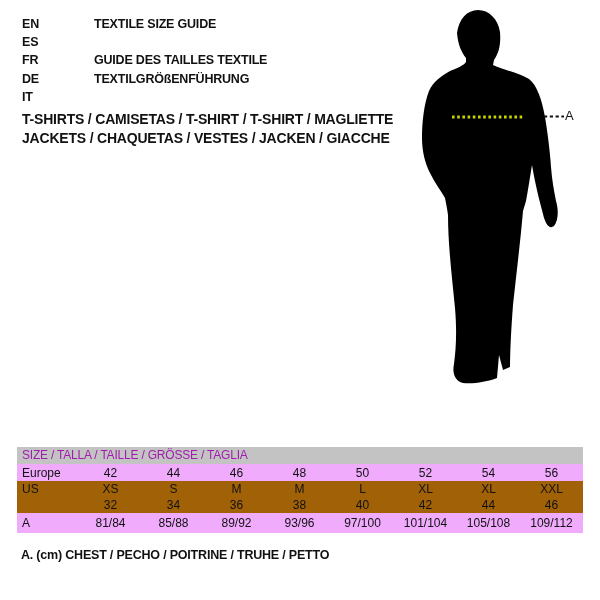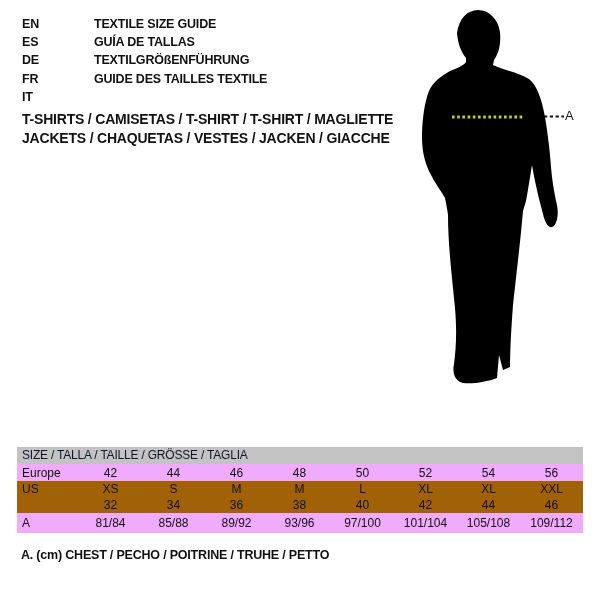--- a/index.html
+++ b/index.html
@@ -14,21 +14,21 @@
   
   .cat-block{position:absolute;left:22px;top:110px;font-size:14px;font-weight:bold;line-height:19px;letter-spacing:-0.2px;}
   
   .figure{position:absolute;left:405px;top:5px;width:160px;height:385px;}
   .leader{position:absolute;left:543px;top:112px;width:22px;height:9px;}
   .measure-a{position:absolute;left:565px;top:108px;font-size:13px;line-height:15px;}
   
   .section-title{position:absolute;left:19px;top:420px;font-size:12.5px;font-weight:bold;letter-spacing:-0.2px;}
   
   .size-table{position:absolute;left:17px;top:447px;width:566px;font-size:12px;}
-  .thead{height:17px;line-height:17px;background:#c3c3c3;color:#0f172a;padding-left:5px;letter-spacing:-0.2px;}
+  .thead{height:17px;line-height:17px;background:#c3c3c3;color:#a21caf;padding-left:5px;letter-spacing:-0.2px;}
   .trow{display:grid;grid-template-columns:62px repeat(8,1fr);align-items:center;}
   .trow.r-white{background:#f0abfc;height:17px;}
   .trow.r-gray{background:#a16207;height:16px;}
   .trow.r-a{height:20px;}
   .tlabel{text-align:left;padding-left:5px;}
   .tcell{text-align:center;}
   
   .footnote{position:absolute;left:21px;top:540px;font-size:12.5px;font-weight:bold;letter-spacing:-0.2px;margin-top:8px;}
 </style>
 </head>
@@ -36,29 +36,28 @@
 
 <div class="stage">
 
   <div class="lang-block">
     <div class="lang-row">
       <span class="lang-code">EN</span>
       <span class="lang-label">TEXTILE SIZE GUIDE</span>
     </div>
     <div class="lang-row">
       <span class="lang-code">ES</span>
-      <span class="lang-label">GUÍA DE TALLAS</span>
+    </div>
+    <div class="lang-row">
+      <span class="lang-code">FR</span>
+      <span class="lang-label">GUIDE DES TAILLES TEXTILE</span>
     </div>
     <div class="lang-row">
       <span class="lang-code">DE</span>
       <span class="lang-label">TEXTILGRÖßENFÜHRUNG</span>
-    </div>
-    <div class="lang-row">
-      <span class="lang-code">FR</span>
-      <span class="lang-label">GUIDE DES TAILLES TEXTILE</span>
     </div>
     <div class="lang-row">
       <span class="lang-code">IT</span>
     </div>
   </div>
 
   <div class="cat-block">
     <div>T-SHIRTS / CAMISETAS / T-SHIRT / T-SHIRT / MAGLIETTE</div>
     <div>JACKETS / CHAQUETAS / VESTES / JACKEN / GIACCHE</div>
   </div>

